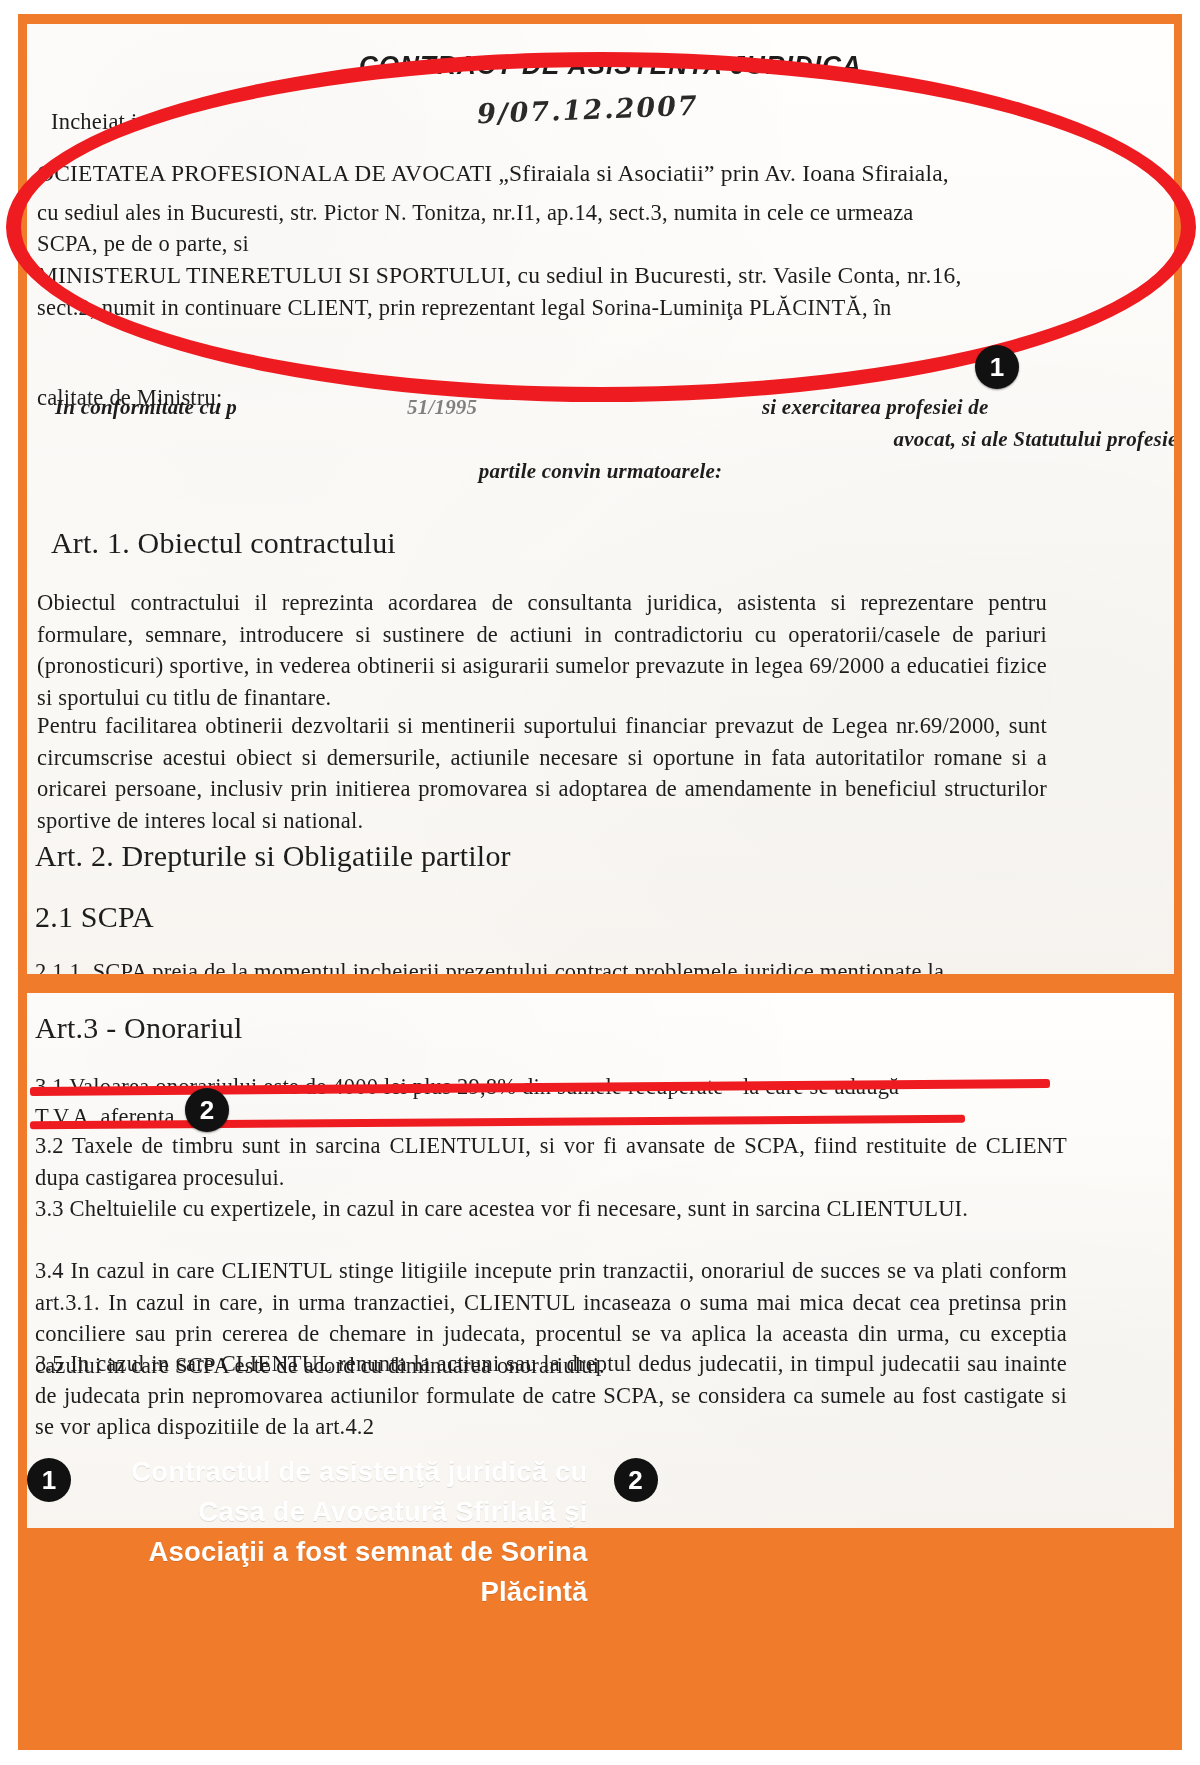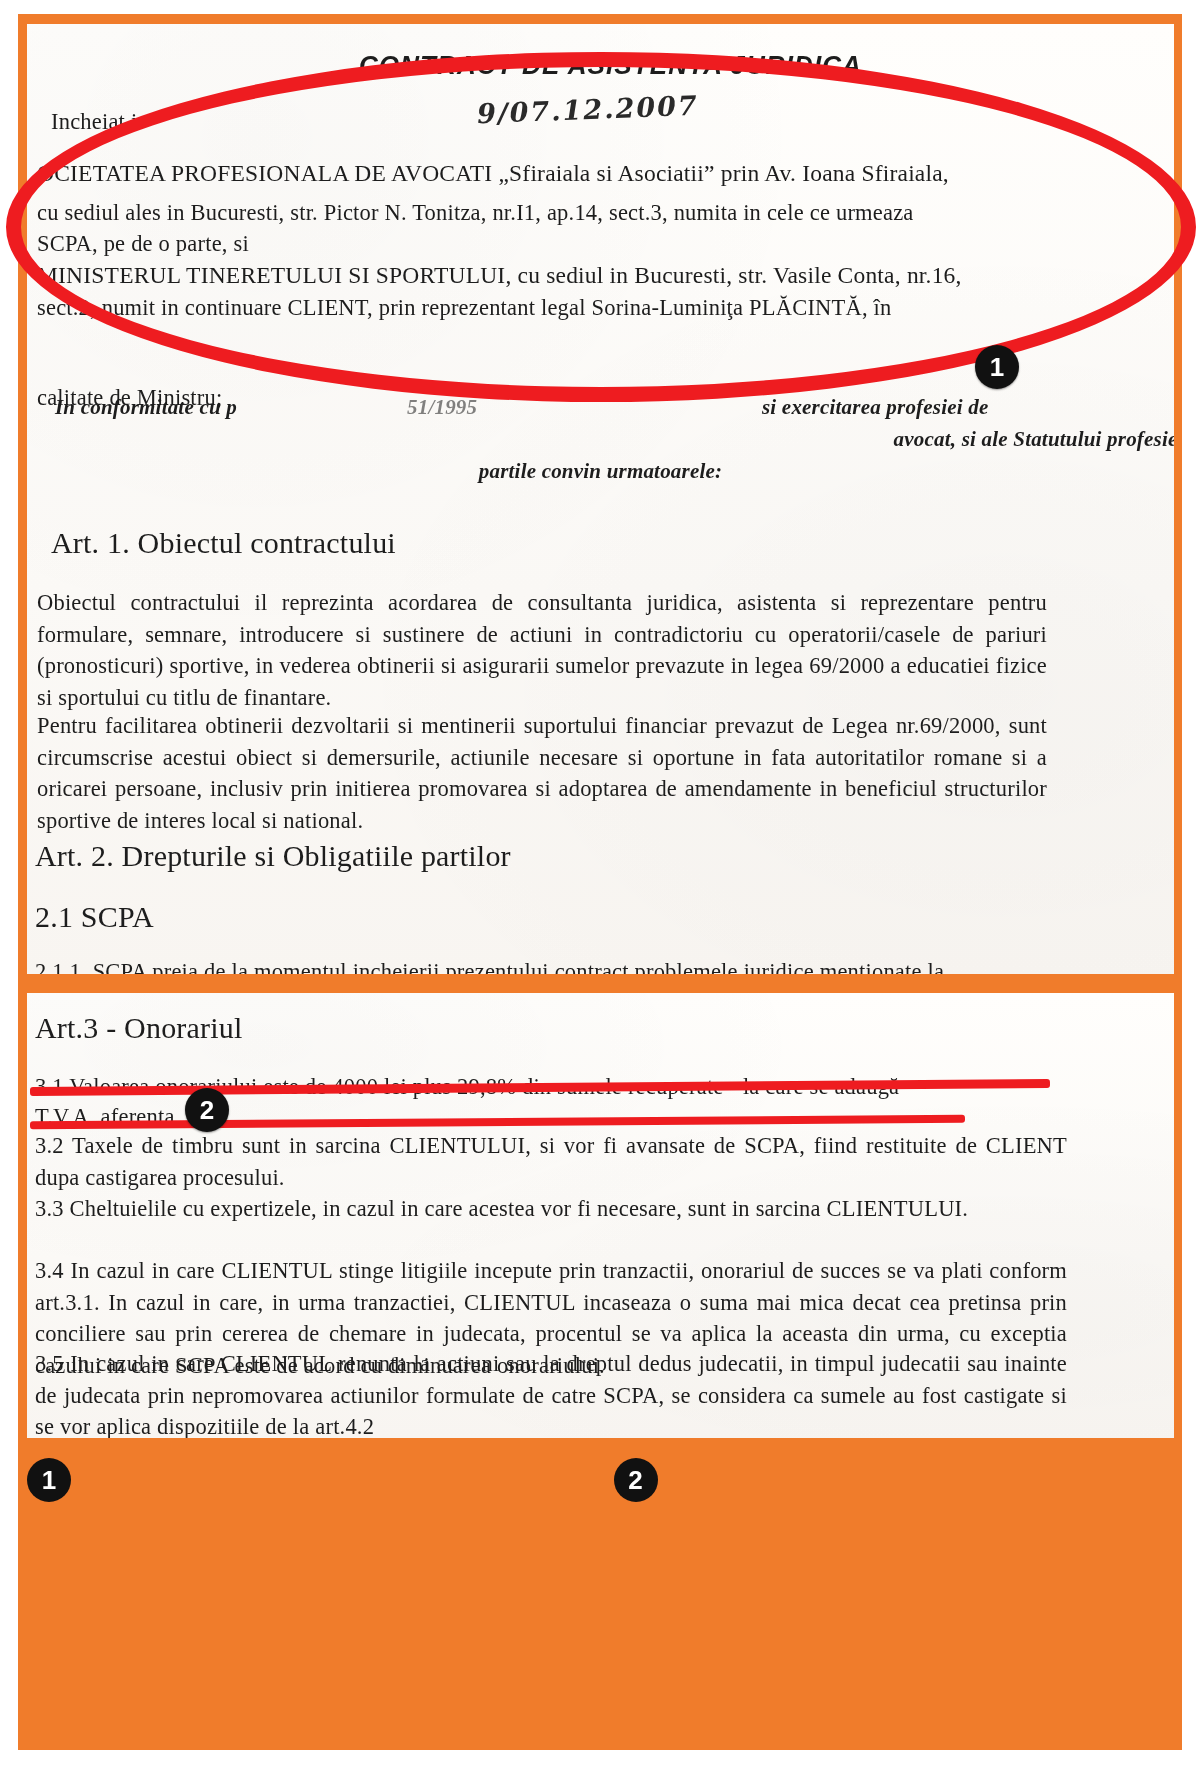--- a/index.html
+++ b/index.html
@@ -37,21 +37,21 @@
   #scan-top {
     left: 27px;
     top: 24px;
     width: 1147px;
     height: 950px;
   }
   #scan-bottom {
     left: 27px;
     top: 993px;
     width: 1147px;
-    height: 445px;
+    height: 535px;
   }
   .paper {
     position: absolute;
     left: 0;
     top: 0;
     right: 0;
     bottom: 0;
     background:
       radial-gradient(ellipse at 20% 12%, rgba(0,0,0,0.02) 0%, rgba(0,0,0,0) 45%),
       radial-gradient(ellipse at 85% 70%, rgba(0,0,0,0.018) 0%, rgba(0,0,0,0) 50%),
@@ -245,19 +245,20 @@
   </div>
 
   <div class="marker-underline" style="left:30px; top:1083px; width:1020px; height:9px; transform:rotate(-0.45deg);"></div>
   <div class="marker-underline" style="left:30px; top:1118px; width:935px; height:8px; transform:rotate(-0.4deg);"></div>
 
   <div class="badge" style="left:185px; top:1088px;">2</div>
 
   <div id="caption-bar">
     <div class="caption-col">
       <div class="caption-badge">1</div>
+      <div class="caption-text">Contractul de asistenţă juridică cu Casa de Avocatură Sfirilală şi Asociaţii a fost semnat de Sorina Plăcintă</div>
     </div>
     <div class="caption-col">
       <div class="caption-badge">2</div>
     </div>
   </div>
 
 </div>
 
 </body></html>

